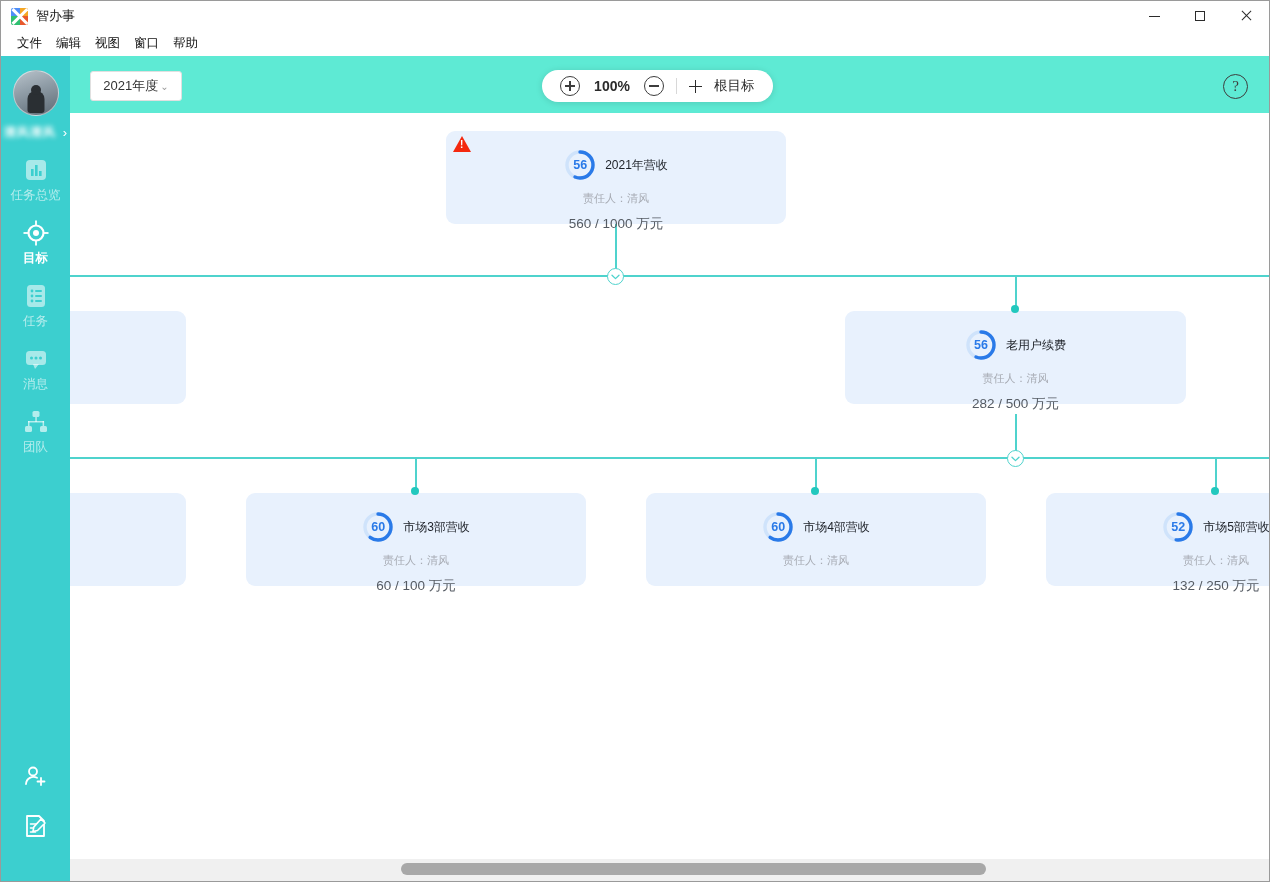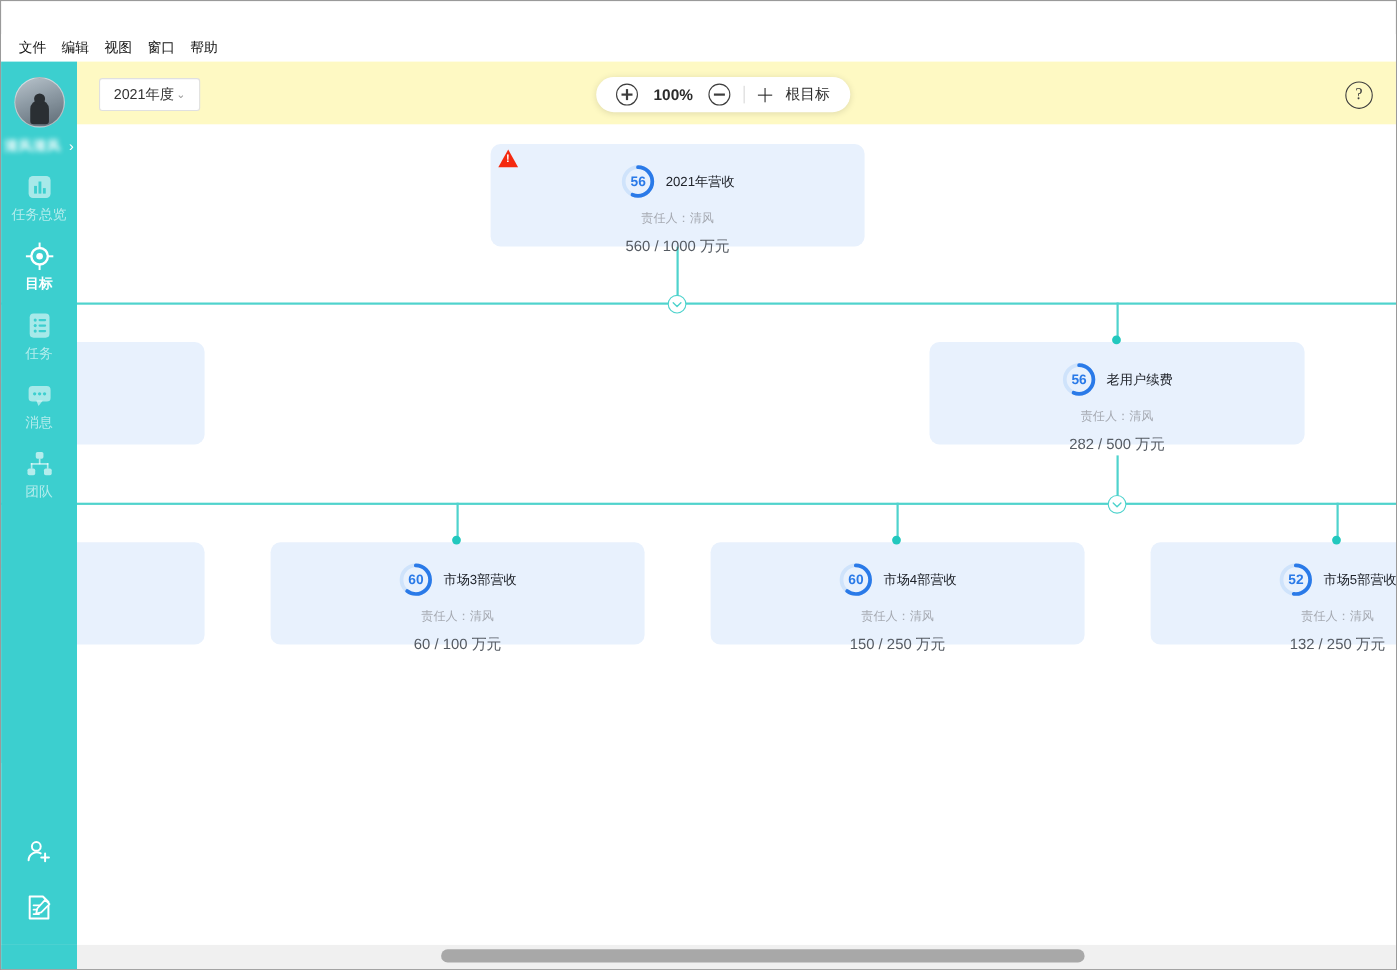--- a/index.html
+++ b/index.html
@@ -142,21 +142,21 @@
     margin-top: auto; width: 69px;
     display: flex; flex-direction: column; align-items: center;
     padding-bottom: 20px;
   }
   .sb-bottom-item { margin-bottom: 20px; cursor: pointer; color: #ffffff; }
 
   
   .topbar {
     position: absolute; top: 55px; left: 69px;
     width: 1199px; height: 57px;
-    background: #fef9c3;
+    background: #5eead4;
     z-index: 14;
   }
   .year-select {
     position: absolute; left: 20px; top: 15px;
     width: 92px; height: 30px;
     border: 1px solid #e0e0e0; border-radius: 3px;
     background: #fff;
     display: flex; align-items: center; justify-content: center;
     gap: 2px;
     font-size: 13px; color: #333;
@@ -289,20 +289,42 @@
     position: absolute; left: 0; bottom: 0;
     width: 69px; height: 22px; background: #3ccfcf;
     z-index: 31;
   }
 </style>
 </head>
 <body>
 
 <div id="app">
 
+  <div class="titlebar">
+    <div class="app-logo">
+      <div class="q q1"></div>
+        <div class="q q2"></div>
+        <div class="q q3"></div>
+        <div class="q q4"></div>
+      <div class="cross"></div>
+        <div class="cross2"></div>
+    </div>
+    <div class="app-title">智办事</div>
+    <div class="win-controls">
+      <div class="win-btn">
+          <div class="glyph-min"></div>
+        </div>
+      <div class="win-btn">
+          <div class="glyph-max"></div>
+        </div>
+      <div class="win-btn close">
+          <div class="glyph-close"></div>
+        </div>
+    </div>
+  </div>
 
   <div class="menubar">
     <div class="menu-item">文件</div>
     <div class="menu-item">编辑</div>
     <div class="menu-item">视图</div>
     <div class="menu-item">窗口</div>
     <div class="menu-item">帮助</div>
   </div>
 
   <div class="canvas">
@@ -409,21 +431,20 @@
         <div class="ring">
           <svg width="32" height="32" viewBox="0 0 32 32">
             <circle cx="16" cy="16" r="13" fill="none" stroke="#cfe3fb" stroke-width="3.4"></circle>
             <circle cx="16" cy="16" r="13" fill="none" stroke="#2a7ae8" stroke-width="3.4" stroke-linecap="round" stroke-dasharray="49.0 81.7"></circle>
           </svg>
           <div class="ring-val">60</div>
         </div>
         <div class="node-title">市场4部营收</div>
       </div>
       <div class="node-owner">责任人：清风</div>
-      <div class="node-metric">150 / 250 万元</div>
     </div>
 
     <div class="node" style="left:1045px; top:380px; width:340px; height:93px;">
       <div class="node-head">
         <div class="ring">
           <svg width="32" height="32" viewBox="0 0 32 32">
             <circle cx="16" cy="16" r="13" fill="none" stroke="#cfe3fb" stroke-width="3.4"></circle>
             <circle cx="16" cy="16" r="13" fill="none" stroke="#2a7ae8" stroke-width="3.4" stroke-linecap="round" stroke-dasharray="42.5 81.7"></circle>
           </svg>
           <div class="ring-val">52</div>

